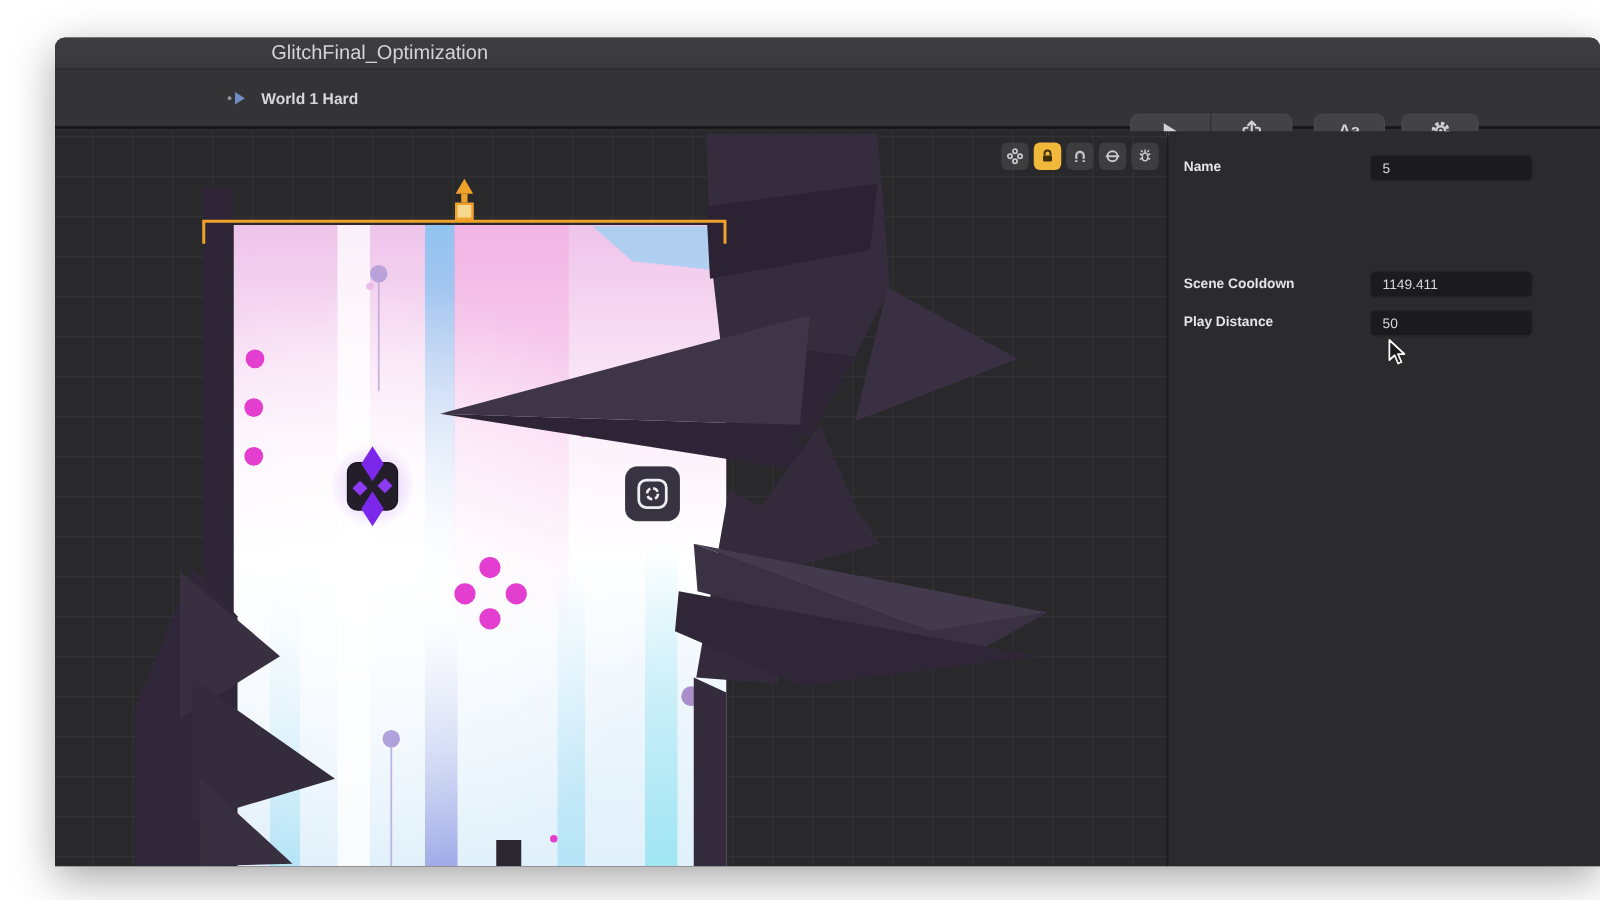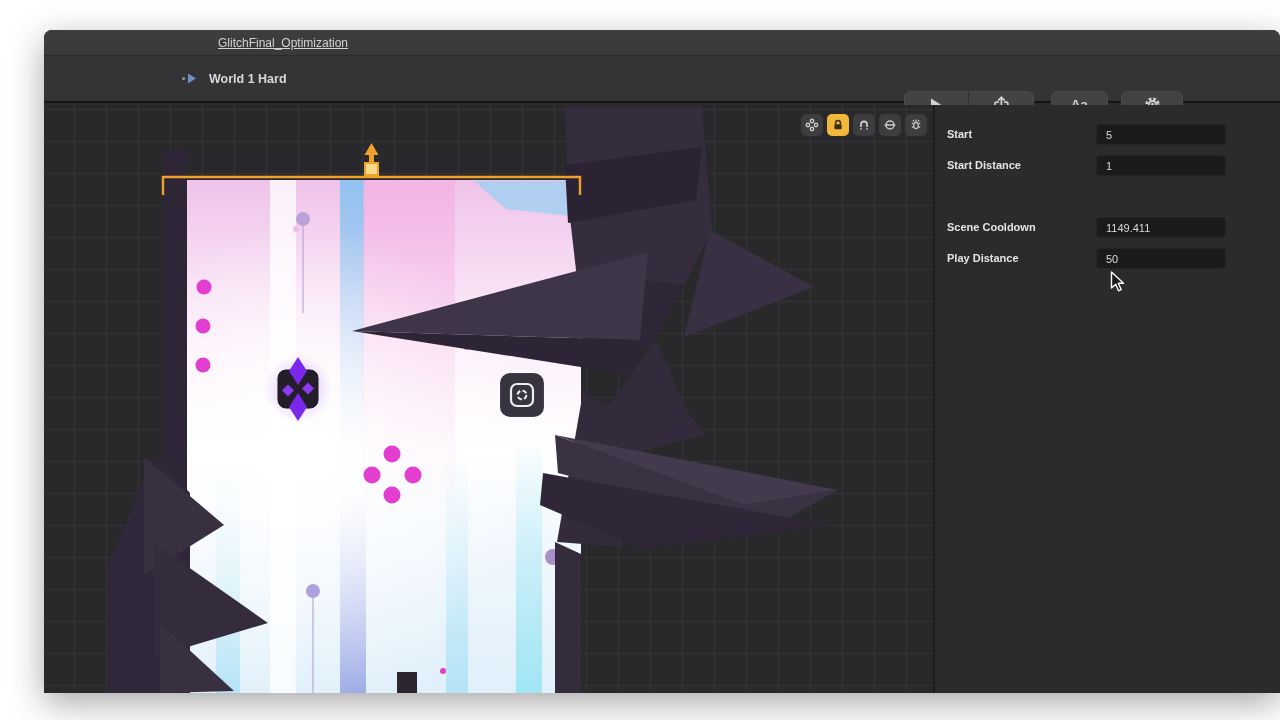--- a/index.html
+++ b/index.html
@@ -13,21 +13,21 @@
   }
   
   .titlebar {
     position:absolute; left:0; top:0; width:100%; height:26px;
     background:linear-gradient(#3e3e40,#39393b);
     border-bottom:1px solid #2a2a2c;
   }
   .win-title {
     position:absolute; left:173px; top:0; width:132px; height:26px;
     line-height:26px; text-align:center;
-    font-size:12px; color:#d4d4d6; white-space:nowrap;text-decoration:underline;
+    font-size:16px; color:#d4d4d6; white-space:nowrap;
   }
   
   .toolbar {
     position:absolute; left:0; top:26px; width:100%; height:47px;
     background:#343436; border-bottom:2px solid #151517;
   }
   .breadcrumb { position:absolute; left:138px; top:0; height:45px; display:flex; align-items:center; gap:12px; }
   .crumb-text { font-size:12.5px; font-weight:bold; color:#d8d8da; }
   .hbtn {
     position:absolute; top:35px; height:27px; background:#434346; border-radius:7px;
@@ -280,26 +280,22 @@
               <line x1="8.8" y1="3.6" x2="10.2" y2="2.2"></line>
           </svg>
         </div>
       </div>
     </div>
 
     <div class="divider"></div>
 
     <div class="panel">
       <div class="prow" style="top:19px">
-        <span class="plabel">Start</span>
+        <span class="plabel">Name</span>
         <input class="pfield" value="5" style="">
-      </div>
-      <div class="prow" style="top:50px">
-        <span class="plabel">Start Distance</span>
-        <input class="pfield" value="1" style="">
       </div>
       <div class="prow" style="top:112px">
         <span class="plabel">Scene Cooldown</span>
         <input class="pfield" value="1149.411" style="">
       </div>
       <div class="prow" style="top:143px">
         <span class="plabel">Play Distance</span>
         <input class="pfield" value="50" style="">
       </div>
     </div>

